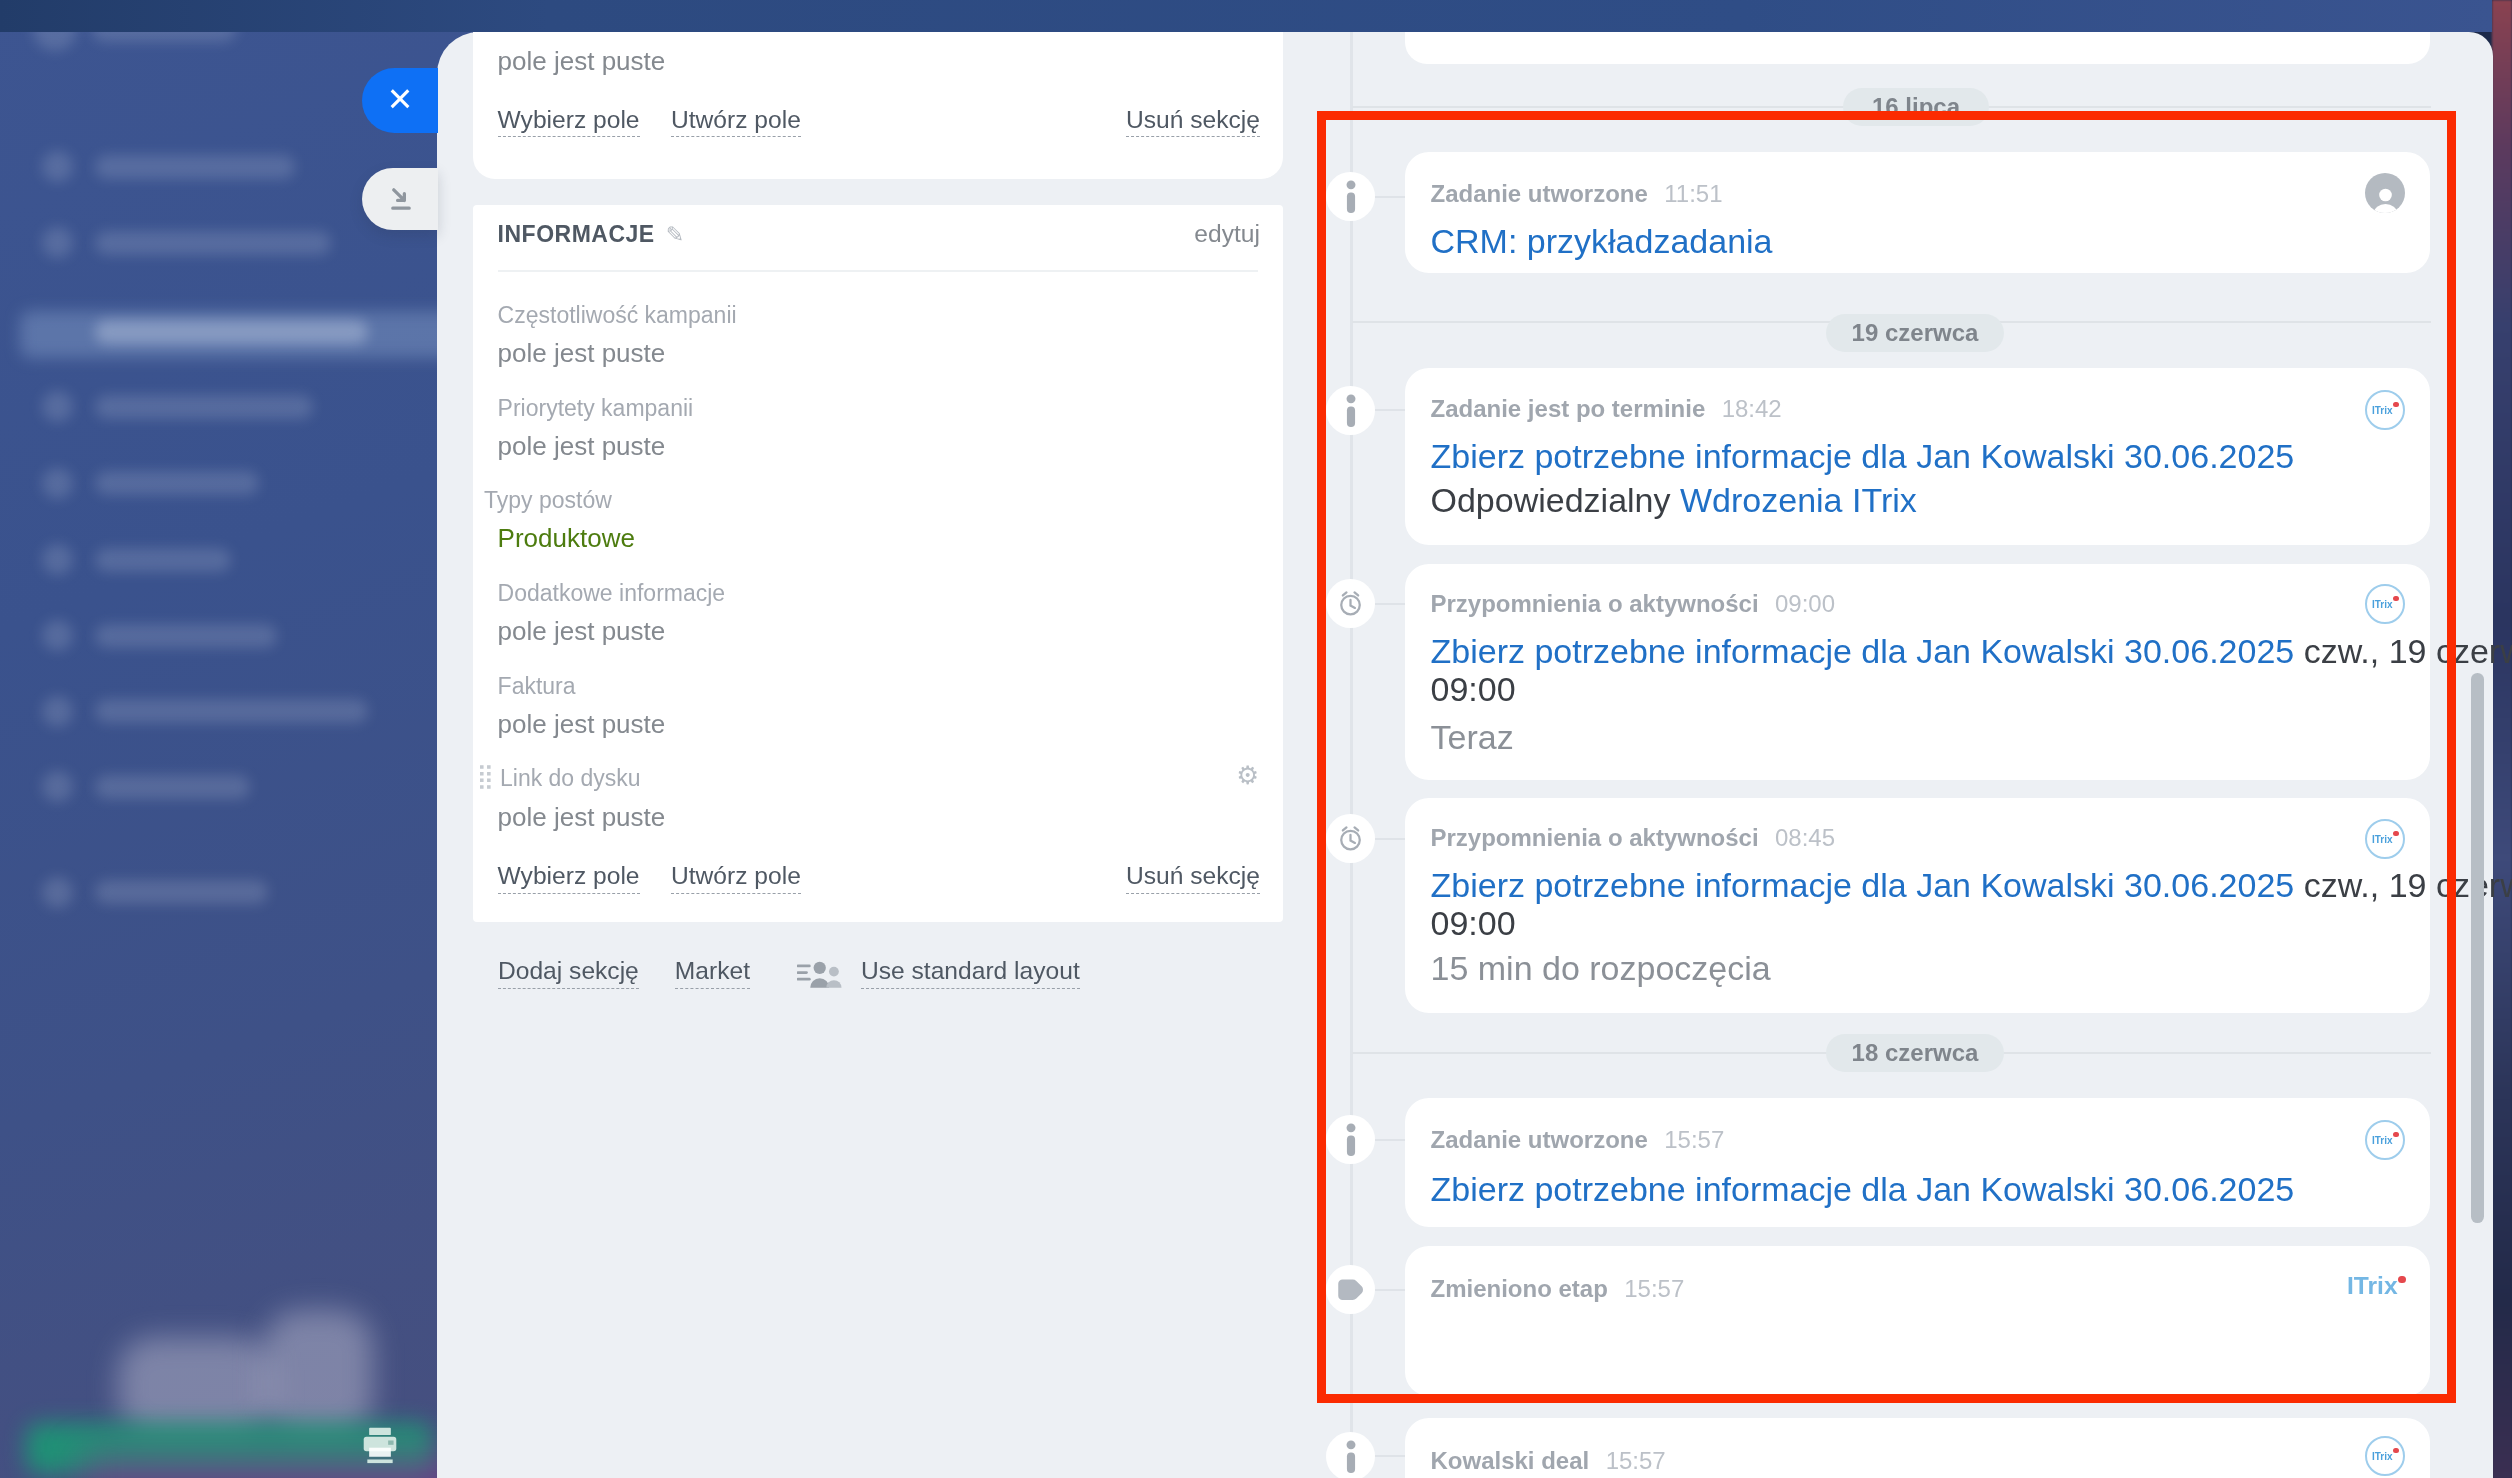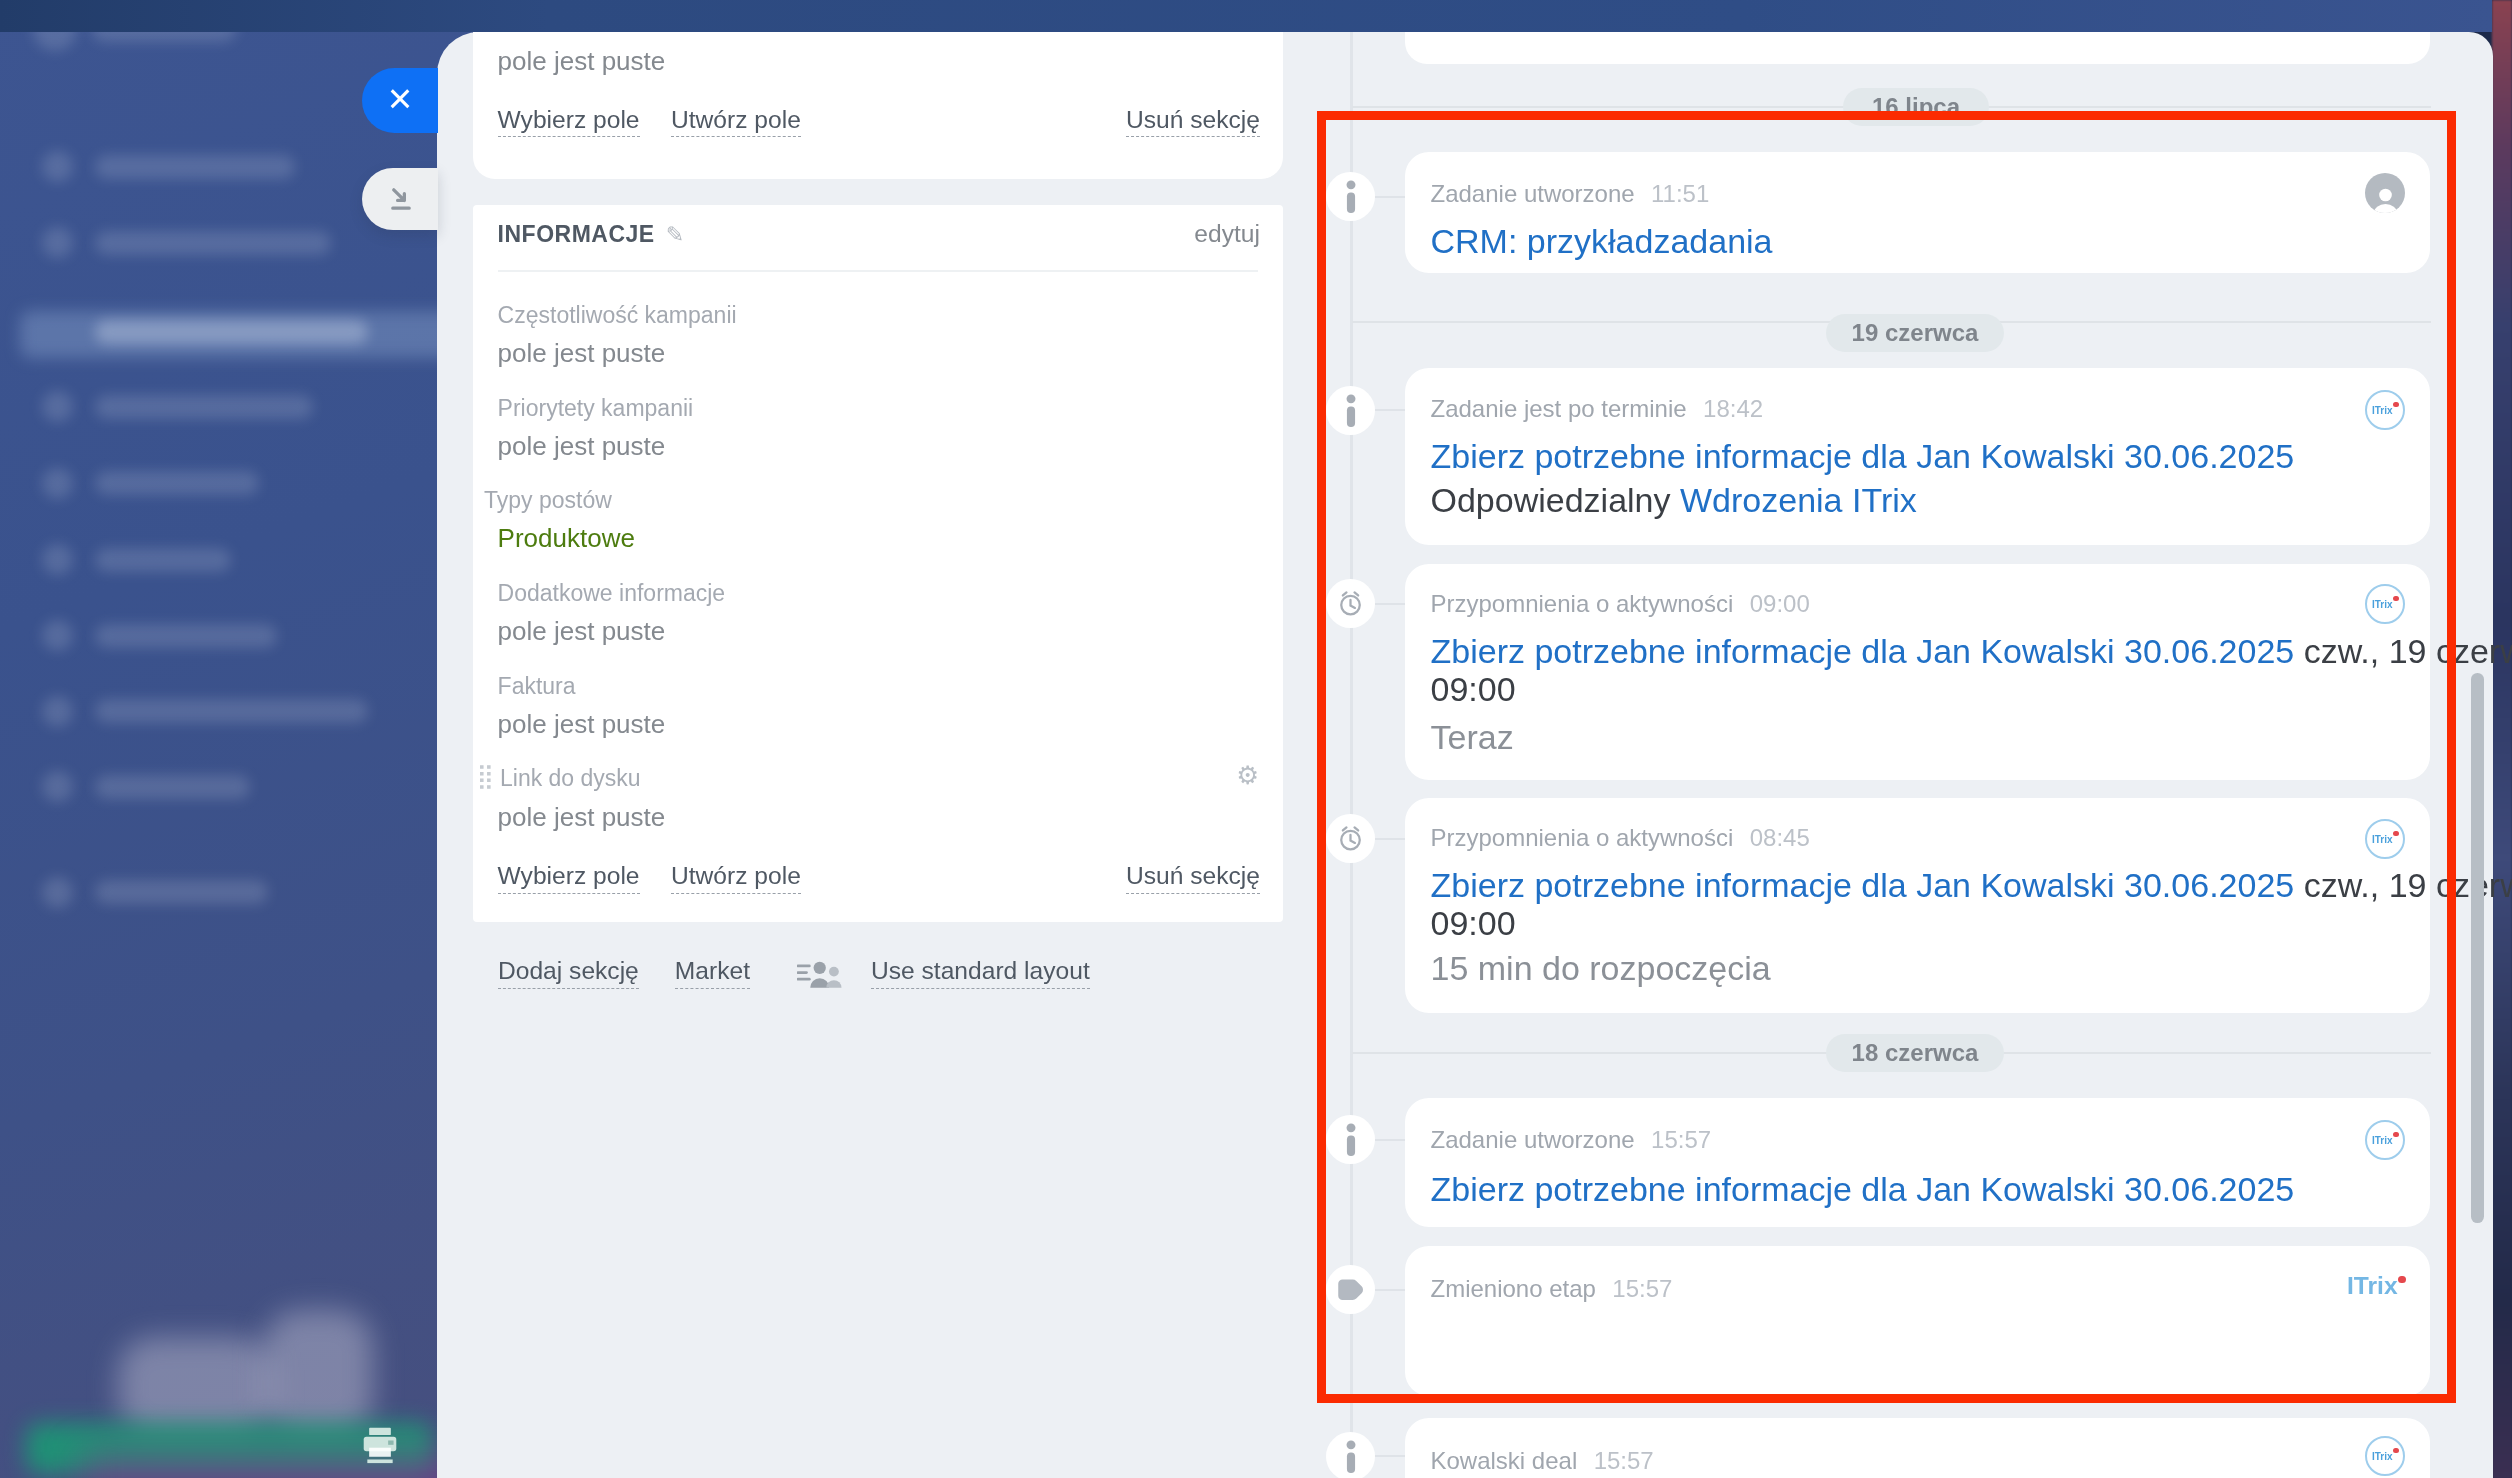--- a/index.html
+++ b/index.html
@@ -59,21 +59,21 @@
   
   .footer-row { left:498px; top:955px; width:819px; height:36px; z-index:4; display:flex; align-items:center; }
 
   
   .vline { left:1350px; top:32px; width:2.7px; height:1447px; background:#e0e4e9; z-index:3; }
   .chip-line { height:1.8px; background:#dfe3e7; z-index:3; }
   .date-chip { background:#e2e8eb; border-radius:20px; color:#7f858c; font-size:24px; font-weight:bold;
     display:flex; align-items:center; justify-content:center; z-index:4; }
   .tl-card { left:1405px; width:1025px; background:#fff; border-radius:24px; z-index:4; padding-left:25.5px; }
   .tl-head { position:absolute; left:25.5px; display:flex; align-items:baseline; gap:16.4px; }
-  .tl-title { color:#a0a6ae; font-size:24px; font-weight:normal; }
+  .tl-title { color:#a0a6ae; font-size:24px; font-weight:bold; }
   .tl-time { color:#bcc1c8; font-size:24px; }
   .tl-row { position:absolute; left:25.5px; font-size:34px; color:#3b3f45; white-space:nowrap; }
   .blue-link { color:#2070c6; cursor:pointer; }
   .muted { color:#8b9097; }
   .icon-circle { width:49px; height:49px; border-radius:50%; background:#fff; z-index:5;
     display:flex; align-items:center; justify-content:center; left:1326px; }
   .connector { left:1375px; width:30px; height:1.8px; background:#dfe3e8; z-index:4; }
   .itrix-badge { width:40px; height:40px; border-radius:50%; border:2.7px solid #9ecdec; background:#fff;
     display:flex; align-items:center; justify-content:center; left:2365px; z-index:6; }
   .itrix-txt { font-size:10px; font-weight:bold; color:#4aa0dc; }
@@ -197,21 +197,21 @@
     </g>
     <g fill="#9aa1a9">
       <circle cx="24" cy="9" r="6.5"></circle>
         <path d="M14 30 a10 10 0 0 1 20 0 z"></path>
     </g>
     <g fill="#b9bfc6">
       <circle cx="39" cy="13" r="5.2"></circle>
         <path d="M31 30 a8 8 0 0 1 16 0 z"></path>
     </g>
   </svg>
-  <span class="dash-link" style="margin-left:21px;">Use standard layout</span>
+  <span class="dash-link" style="margin-left:11px;">Use standard layout</span>
 </div>
 
 <div class="abs vline"></div>
 
 <div class="abs" style="left:1405px;top:32px;width:1025px;height:32px;background:#fff;border-radius:0 0 22px 22px;z-index:4;"></div>
 
 <div class="abs chip-line" style="left:1352px;top:106px;width:1079px;"></div>
 <div class="abs date-chip" style="left:1843px;top:88px;width:146px;height:38px;">16 lipca</div>
 
 <div class="abs tl-card" style="top:152px;height:121px;">

